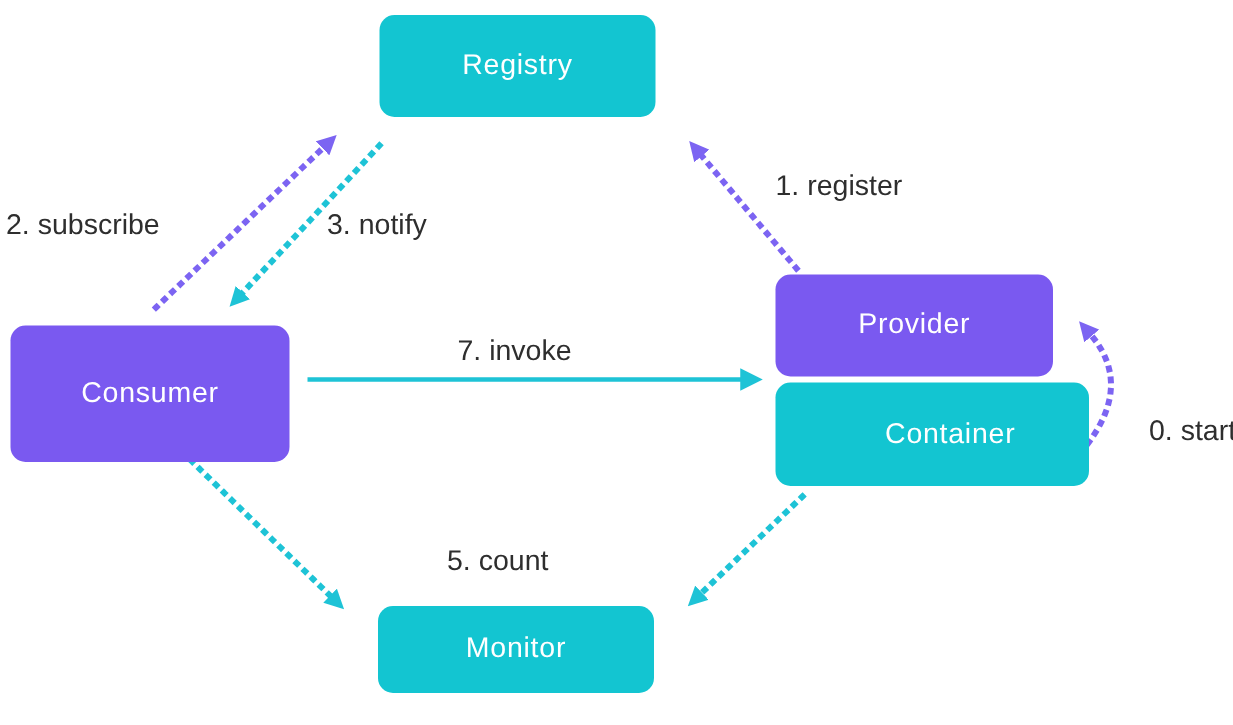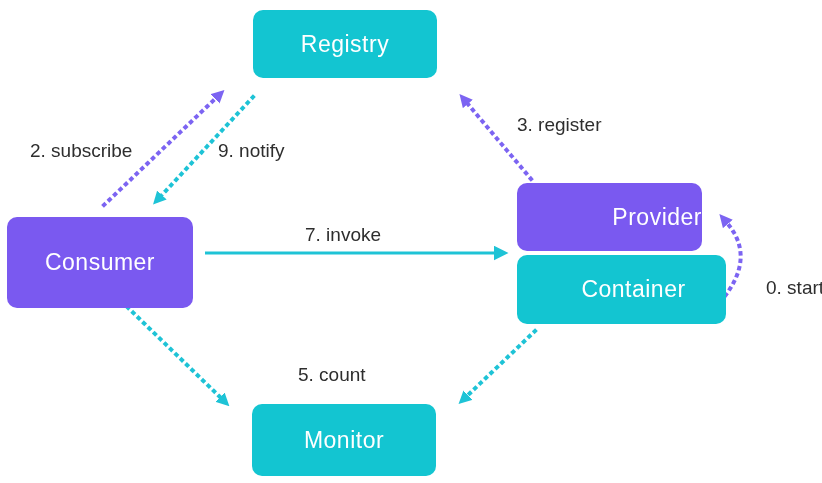--- a/index.html
+++ b/index.html
@@ -16,40 +16,40 @@
     left: 0; top: 0;
     width: 822px; height: 483px;
   }
   .node {
     position: absolute;
     border-radius: 10px;
     display: flex;
     align-items: center;
     justify-content: center;
     color: #ffffff;
-    font-size: 23px;
+    font-size: 19px;
     letter-spacing: 0.5px;
   }
   .node-purple { background: var(--purple, #7A59F0); }
   .node-cyan   { background: var(--cyan, #13C5D1); }
 
   .node-registry  { left: 253px; top: 10px;  width: 184px; height: 68px; }
   .node-consumer  { left: 7px;   top: 217px; width: 186px; height: 91px; }
-  .node-provider  { left: 517px; top: 183px; width: 185px; height: 68px; justify-content: flex-end; }
+  .node-provider  { left: 517px; top: 183px; width: 185px; height: 68px; }
   .node-container { left: 517px; top: 255px; width: 185px; height: 69px; padding-left: 24px; }
-  .node-monitor   { left: 252px; top: 404px; width: 184px; height: 72px; border-radius: 10px; }
+  .node-monitor   { left: 252px; top: 404px; width: 184px; height: 58px; border-radius: 10px; }
 
   .edge-label {
     position: absolute;
     color: var(--label_text, #2E2E2E);
     font-size: 19px;
     font-weight: 500;
     white-space: nowrap;
   }
-  .lbl-subscribe { left: 30px;  top: 140px; }
+  .lbl-subscribe { left: 4px;  top: 140px; }
   .lbl-notify    { left: 218px; top: 140px; }
   .lbl-register  { left: 517px; top: 114px; }
   .lbl-invoke    { left: 305px; top: 224px; }
   .lbl-start     { left: 766px; top: 240px; margin-top: 37px; }
   .lbl-count     { left: 298px; top: 364px; }
 
   .watermark {
     position: absolute;
     right: 10px;
     bottom: 10px;
@@ -106,20 +106,20 @@
 
   <div class="node node-cyan node-container">
     <span>Container</span>
   </div>
 
   <div class="node node-cyan node-monitor">
     <span>Monitor</span>
   </div>
 
   <div class="edge-label lbl-subscribe">2. subscribe</div>
-  <div class="edge-label lbl-notify">9. notify</div>
-  <div class="edge-label lbl-register">3. register</div>
+  <div class="edge-label lbl-notify">3. notify</div>
+  <div class="edge-label lbl-register">1. register</div>
   <div class="edge-label lbl-invoke">7. invoke</div>
   <div class="edge-label lbl-start">0. start</div>
   <div class="edge-label lbl-count">5. count</div>
 
 
 </div>
 
 </body></html>

